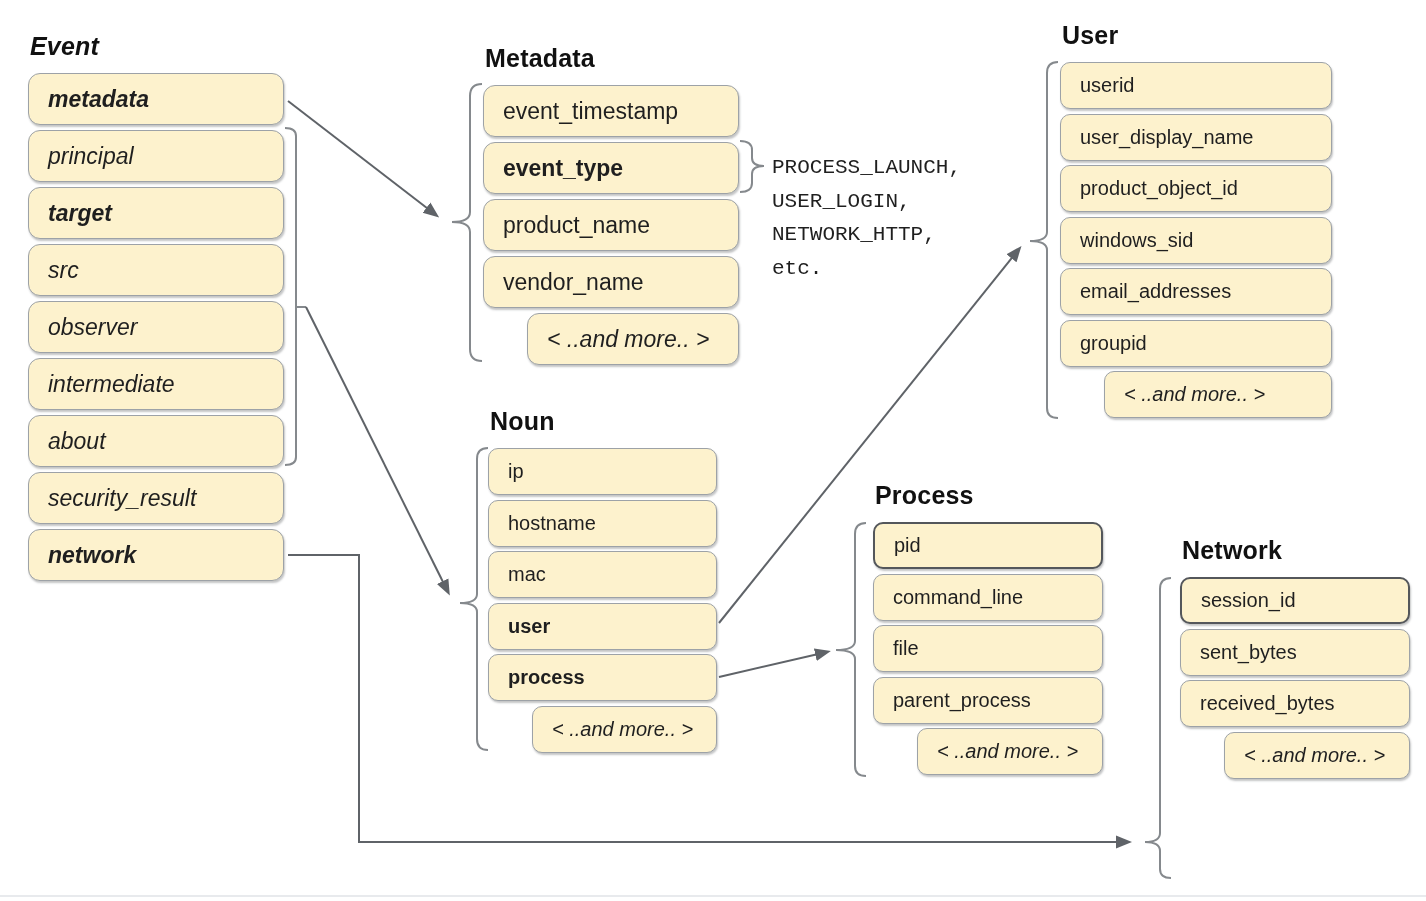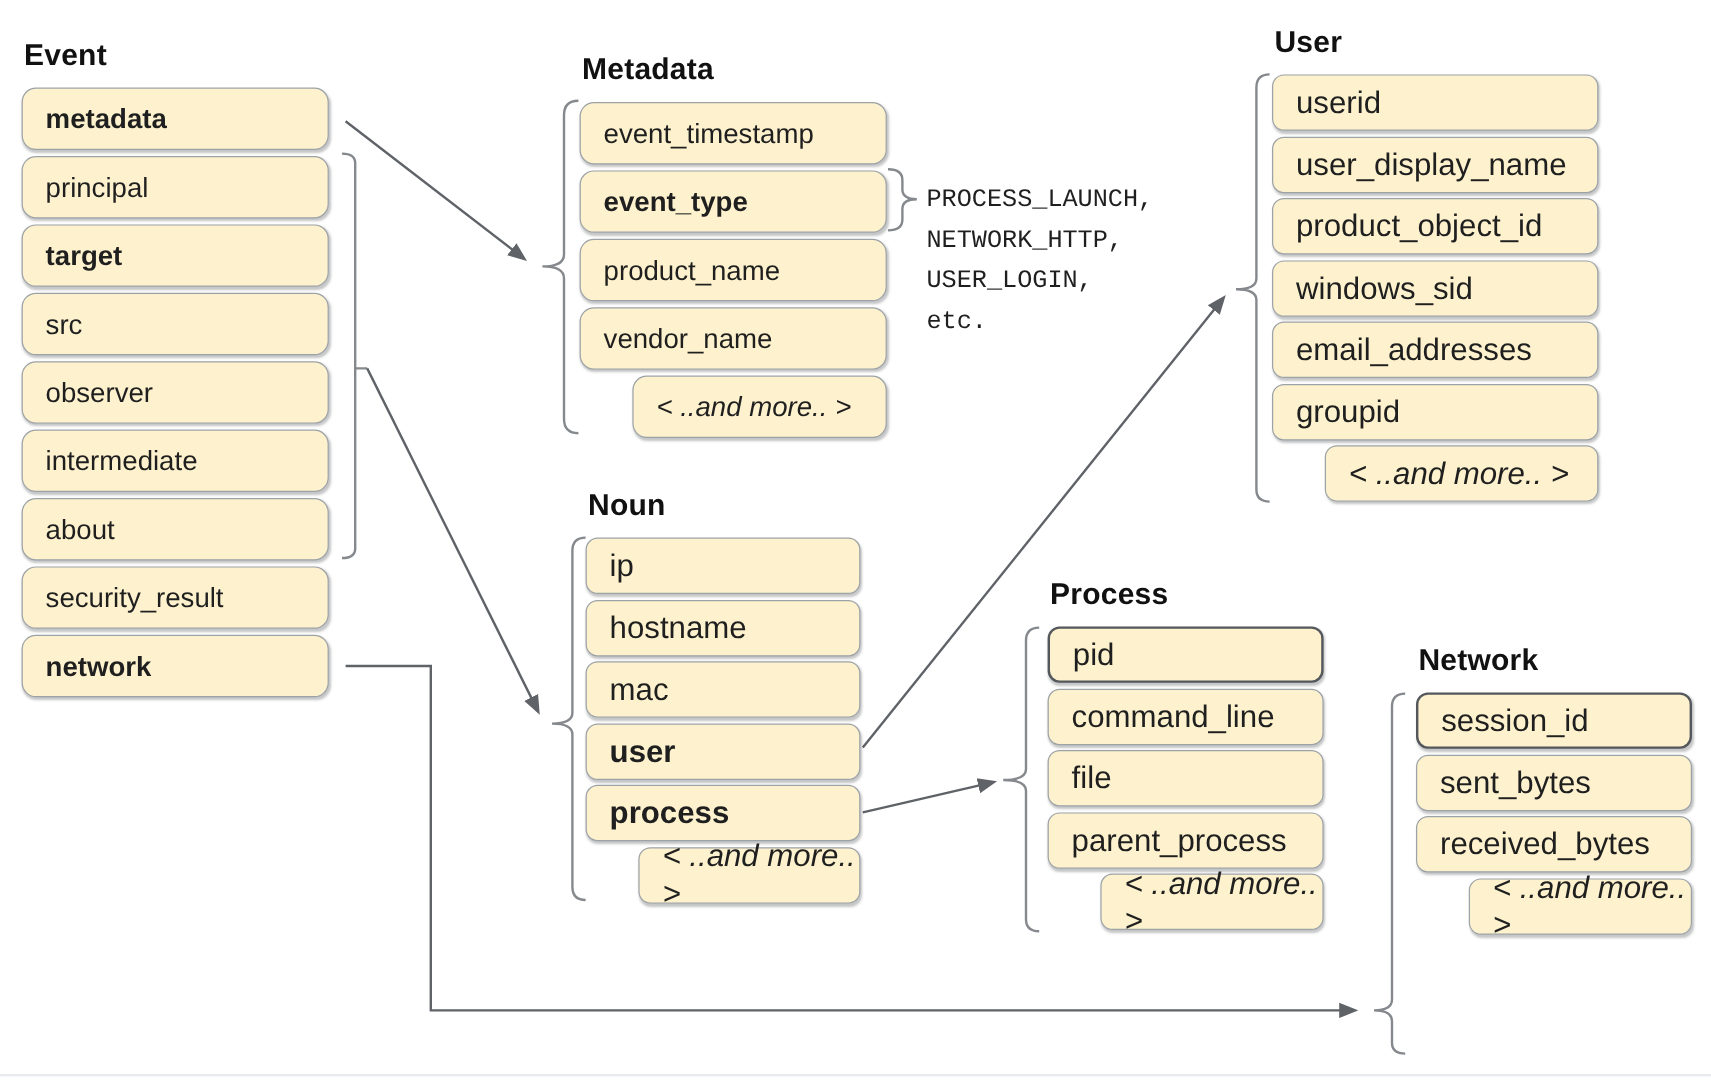--- a/index.html
+++ b/index.html
@@ -13,21 +13,21 @@
     font-size:25px; font-weight:bold; color:#111; letter-spacing:0.2px;
   }
   .box {
     box-sizing:border-box;
     height:47px; margin-bottom:4.5px;
     background:#fdf2cd;
     border:1.6px solid #9da2a7;
     border-radius:10px;
     display:flex; align-items:center;
     padding-left:19px;
-    font-size:26px; color:#1f1f1f;
+    font-size:20px; color:#1f1f1f;
     box-shadow:1px 2px 2px rgba(60,64,67,0.30);
   }
   .group.lg .box { height:52px; margin-bottom:5px; font-size:23px; border-radius:12px; }
   .box.bold { font-weight:bold; }
   .box.italic { font-style:italic;margin-left:44px; }
   .box.accent { border-color:#54575b; border-width:2px; }
 
   .enum {
     position:absolute; left:772px; top:151px;
     font-size:21px; line-height:33.5px; color:#1f1f1f; white-space:nowrap;font-family:Liberation Mono, monospace;
@@ -57,21 +57,21 @@
     <path d="M 866 523 Q 855 523 855 534 L 855 641 Q 855 650 836 650 Q 855 650 855 659 L 855 766 Q 855 776 866 776" fill="none" stroke="#85898d" stroke-width="2"></path>
     <path d="M 1171 578 Q 1160 578 1160 589 L 1160 833 Q 1160 842 1145 842 Q 1160 842 1160 851 L 1160 869 Q 1160 878 1171 878" fill="none" stroke="#85898d" stroke-width="2"></path>
 
     <path d="M 288 101 L 436 215" fill="none" stroke="#5f6368" stroke-width="2" marker-end="url(#arrow)"></path>
     <path d="M 306 307 L 448 592" fill="none" stroke="#5f6368" stroke-width="2" marker-end="url(#arrow)"></path>
     <path d="M 719 623 L 1019 249" fill="none" stroke="#5f6368" stroke-width="2" marker-end="url(#arrow)"></path>
     <path d="M 719 677 L 827 652" fill="none" stroke="#5f6368" stroke-width="2" marker-end="url(#arrow)"></path>
     <path d="M 288 555 L 359 555 L 359 842 L 1128 842" fill="none" stroke="#5f6368" stroke-width="2" marker-end="url(#arrow)"></path>
   </svg>
 
-  <section class="group lg" style="left:18px; top:73px; width:256px;">
+  <section class="group lg" style="left:28px; top:73px; width:256px;font-style:italic;">
     <h2 class="gtitle">Event</h2>
     <div class="items">
         <div class="box bold">metadata</div>
         <div class="box">principal</div>
         <div class="box bold">target</div>
         <div class="box">src</div>
         <div class="box">observer</div>
         <div class="box">intermediate</div>
         <div class="box">about</div>
         <div class="box">security_result</div>
@@ -131,19 +131,19 @@
     <div class="items">
         <div class="box accent">session_id</div>
         <div class="box">sent_bytes</div>
         <div class="box">received_bytes</div>
         <div class="box italic">&lt; ..and more.. &gt;</div>
       </div>
   </section>
 
   <div class="enum">
       <div class="enum-line">PROCESS_LAUNCH,</div>
+      <div class="enum-line">USER_LOGIN,</div>
       <div class="enum-line">NETWORK_HTTP,</div>
-      <div class="enum-line">USER_LOGIN,</div>
       <div class="enum-line">etc.</div>
     </div>
 
   <div class="page-divider"></div>
 </div>
 
 </body></html>

